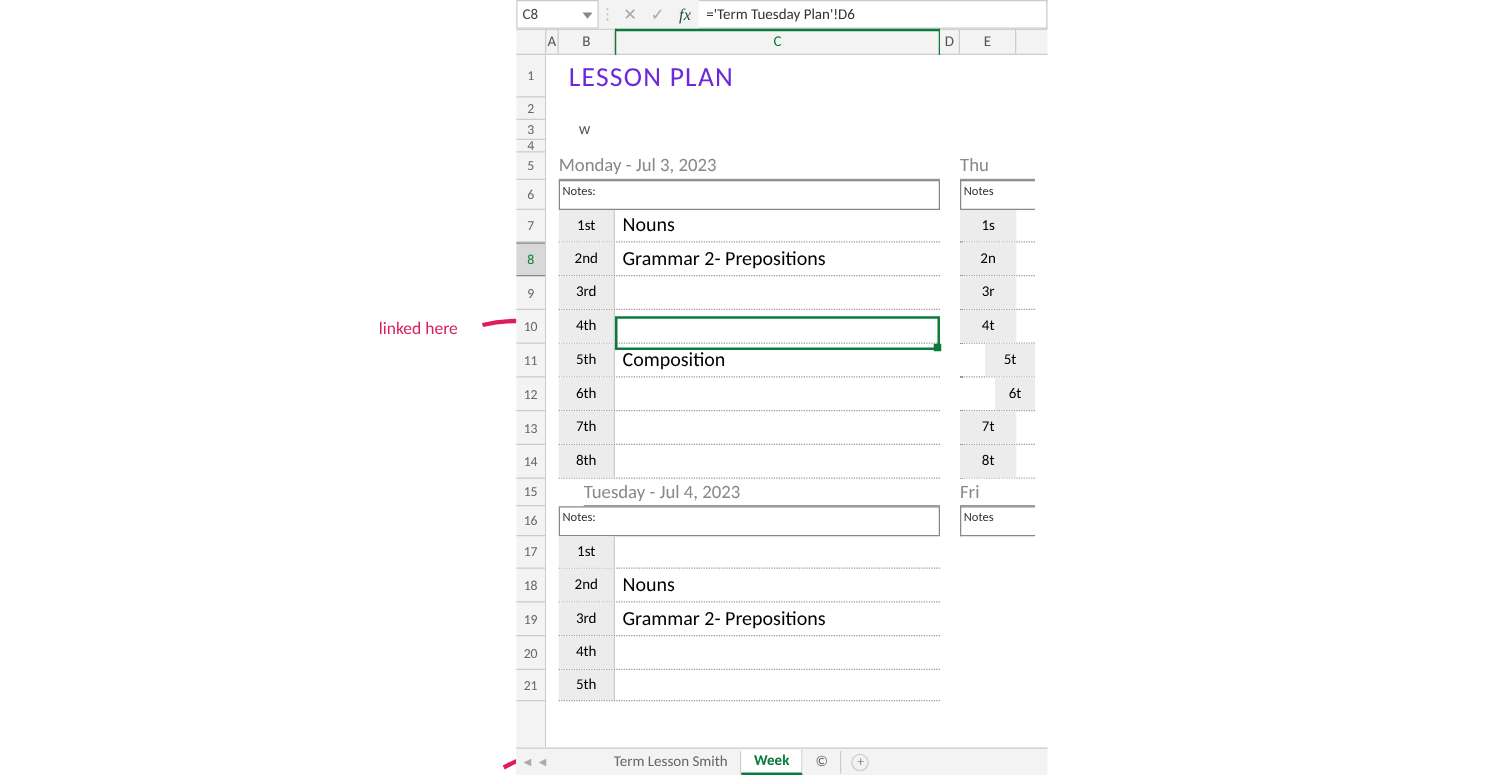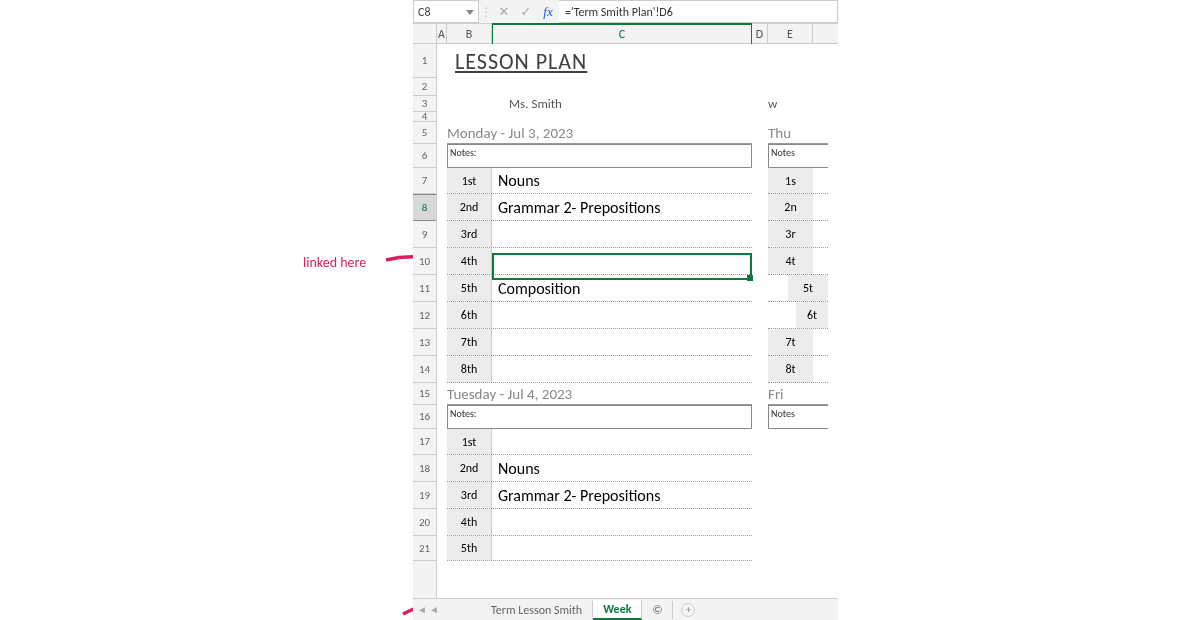--- a/index.html
+++ b/index.html
@@ -6,42 +6,42 @@
   body { font-family: Calibri, Arial, sans-serif; font-size: 13px; background: #fff; width: 1200px; height: 620px; position: relative; overflow: hidden; }
   
   .excel-frame { position: absolute; left: 413px; top: 0; width: 425px; height: 620px; background: #fff; }
   
   
   .formula-bar { height: 24px; background: #f3f3f3; border-bottom: 1px solid #d0d0d0; display: flex; align-items: stretch; font-size: 12px; }
   .name-box { width: 66px; border: 1px solid #ccc; background: #fff; display: flex; align-items: center; padding: 0 4px; color: #444; position: relative; }
   .name-box::after { content: ""; position: absolute; right: 4px; top: 9px; border-left: 4px solid transparent; border-right: 4px solid transparent; border-top: 5px solid #888; }
   .fb-sep { width: 14px; display:flex; align-items:center; justify-content:center; color:#bbb; }
   .fb-btn { width: 22px; display: flex; align-items: center; justify-content: center; color: #aaa; font-size: 13px; }
-  .fb-btn.fx { color: #1d4ed8; font-style: italic; font-family: "Times New Roman", serif; }
+  .fb-btn.fx { color: #14532d; font-style: italic; font-family: "Times New Roman", serif; }
   .formula-input { flex: 1; border: 1px solid #ccc; border-left:none; background: #fff; display: flex; align-items: center; padding: 0 6px; color: #333; }
   
   
   .col-headers { height: 20px; background: #f3f3f3; border-bottom: 1px solid #ccc; display: flex; position: relative; }
   .corner { width: 24px; border-right: 1px solid #ccc; }
   .ch { border-right: 1px solid #ccc; text-align: center; font-size: 12px; color: #555; line-height: 20px; }
   .ch.A { width: 10px; }
   .ch.B { width: 45px; }
   .ch.C { width: 260px; color:#0a7a3d; border-top:2px solid #0a7a3d; border-left:1px solid #0a7a3d; border-right:1px solid #0a7a3d; position:relative; top:-1px; height:21px; line-height:19px; }
   .ch.D { width: 16px; }
   .ch.E { width: 45px; }
   
   
   .grid { position: absolute; top: 44px; left: 0; right: 0; bottom: 22px; display: flex; overflow:hidden;}
   .row-headers { width: 24px; background: #f3f3f3; border-right: 1px solid #ccc; }
   .rh { border-bottom: 1px solid #ccc; text-align: center; font-size: 11px; color: #666; display:flex; align-items:center; justify-content:center; }
   .rh.sel { background:#d8d8d8; color:#0a7a3d; border-top:1px solid #888; border-bottom:1px solid #888; }
   
   .sheet { flex: 1; position: relative; background:#fff; }
   
-  .title-cell { font-size: 22px; color: #404040; letter-spacing: 1px; padding: 4px 0 0 18px; height:34px;text-decoration:underline;}
+  .title-cell { font-size: 22px; color: #6d28d9; letter-spacing: 1px; padding: 4px 0 0 18px; height:34px;}
   .teacher { text-align:left; padding-left:62px; color:#555; font-size:13px;}
   .wcell { color:#555; font-size:13px;}
   
   .day-header { font-size: 15px; color: #888; border-bottom: 1px solid #999; padding:2px 0 1px 0; }
   .notes-line { font-size: 10px; color: #333; padding:1px 2px;}
   
   .period-row { display:flex; align-items:center; border-bottom:1px dotted #999; height:26px; }
   .period-label { width:45px; text-align:center; font-size:12px; background:#ececec; height:100%; display:flex; align-items:center; justify-content:center; border-right:1px solid #ccc;}
   .period-val { flex:1; padding-left:6px; font-size:16px; }
   
@@ -93,21 +93,21 @@
 </svg>
 
 <div class="excel-frame">
 
   <div class="formula-bar">
     <div class="name-box">C8</div>
     <div class="fb-sep">⋮</div>
     <div class="fb-btn">✕</div>
     <div class="fb-btn">✓</div>
     <div class="fb-btn fx">fx</div>
-    <div class="formula-input">='Term Smith Plan'!D6</div>
+    <div class="formula-input">='Term Tuesday Plan'!D6</div>
   </div>
 
   <div class="col-headers">
     <div class="corner"></div>
     <div class="ch A">A</div>
     <div class="ch B">B</div>
     <div class="ch C">C</div>
     <div class="ch D">D</div>
     <div class="ch E">E</div>
   </div>
@@ -139,21 +139,20 @@
     <div class="sheet">
 
       <div style="height:34px;">
           <div class="title-cell">LESSON PLAN</div>
         </div>
 
       <div style="height:18px;"></div>
 
       <div style="height:16px; display:flex;">
         <div style="width:10px;"></div>
-        <div class="teacher" style="width:305px;">Ms. Smith</div>
         <div style="width:16px;"></div>
         <div class="wcell">w</div>
       </div>
 
       <div style="height:10px;"></div>
 
       <div style="display:flex;">
         <div style="width:10px;"></div>
         <div style="width:305px;">
           <div class="day-header" style="height:22px;">Monday - Jul 3, 2023</div>
@@ -227,21 +226,21 @@
               <div class="period-row" style="height: 27px;">
                 <div class="period-label" style="border-right: none;">8t</div>
               </div>
             </div>
         </div>
       </div>
 
       <div style="display:flex;">
         <div style="width:10px;"></div>
         <div style="width:305px;">
-          <div class="day-header" style="height:22px;">Tuesday - Jul 4, 2023</div>
+          <div class="day-header" style="height:22px;margin-left:20px;">Tuesday - Jul 4, 2023</div>
           <div style="height:24px; border:1px solid #888;">
               <div class="notes-line">Notes:</div>
             </div>
           <div id="tuesday-periods">
               <div class="period-row" style="height: 26px;">
                 <div class="period-label">1st</div>
                 <div class="period-val"></div>
               </div>
               <div class="period-row" style="height: 27px;">
                 <div class="period-label">2nd</div>

